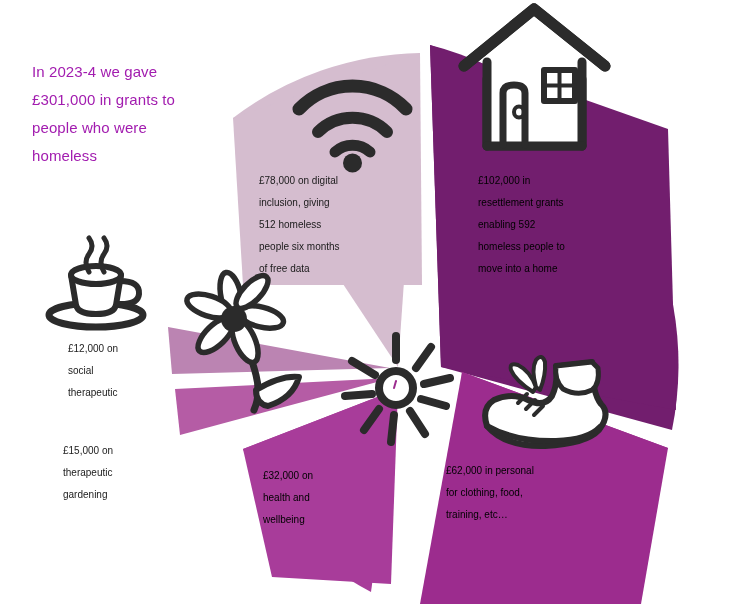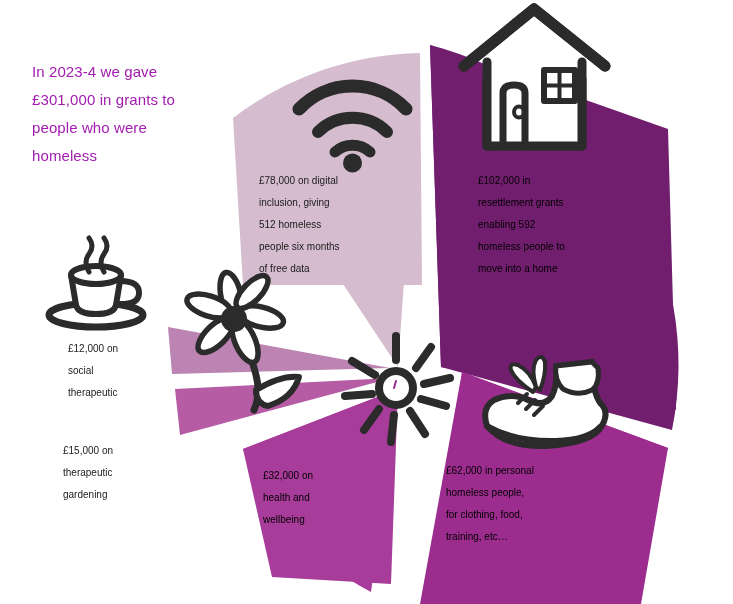--- a/index.html
+++ b/index.html
@@ -172,21 +172,20 @@
   <div class="slice-label light-text" id="label-resettle">
     <div>£102,000 in</div>
     <div>resettlement grants</div>
     <div>enabling 592</div>
     <div>homeless people to</div>
     <div>move into a home</div>
   </div>
 
   <div class="slice-label light-text" id="label-personal">
     <div>£62,000 in  personal</div>
-    <div>homeless people,</div>
     <div>for clothing, food,</div>
     <div>training, etc…</div>
   </div>
 
   <div class="slice-label light-text" id="label-health">
     <div>£32,000 on</div>
     <div>health and</div>
     <div>wellbeing</div>
   </div>
 

